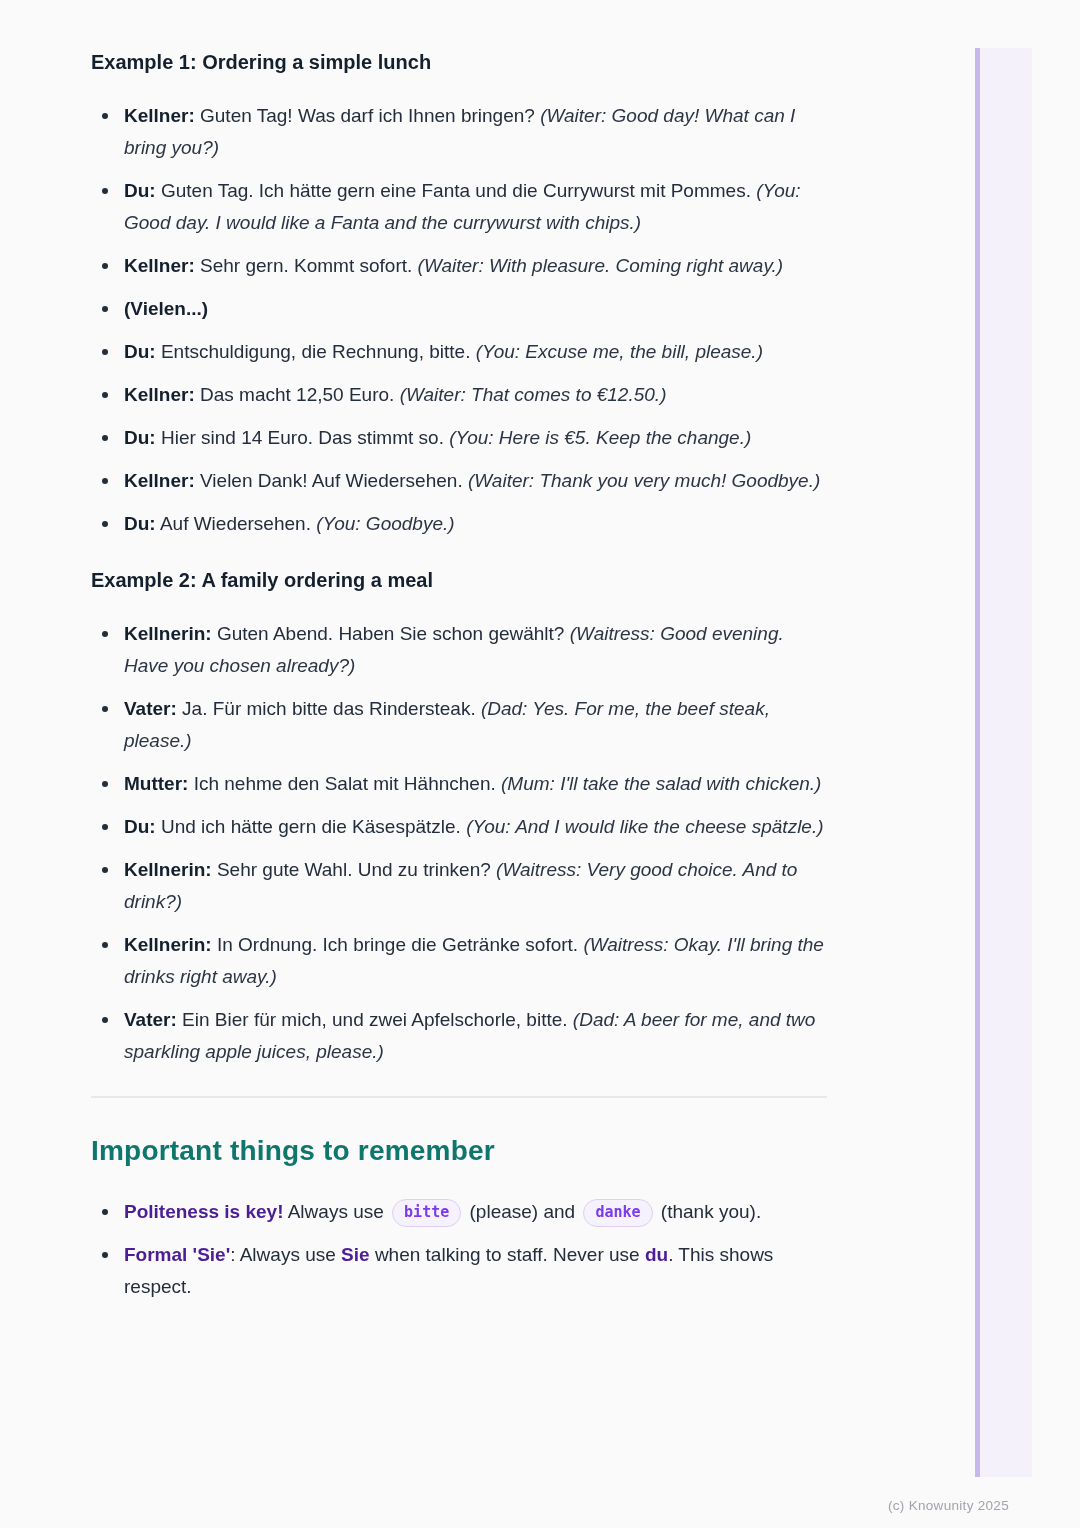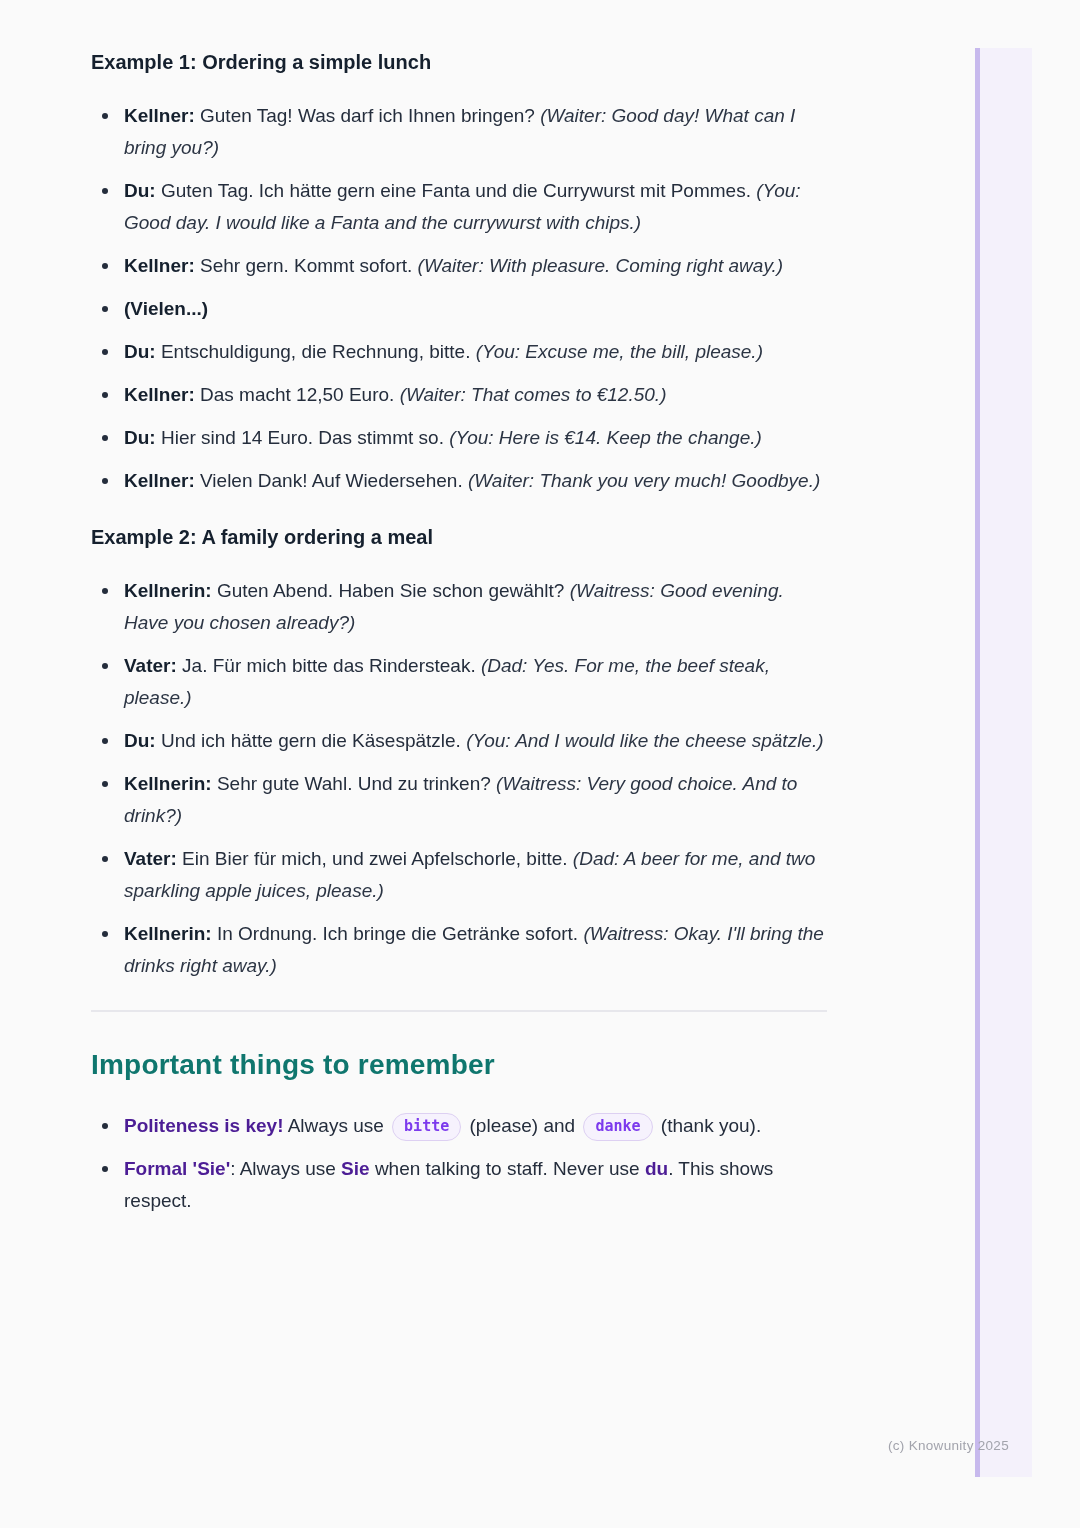--- a/index.html
+++ b/index.html
@@ -59,53 +59,55 @@
     position:absolute; left:975px; top:48px;
     width:5px; height:1429px;
     background:#c7b9ed;
   }
   .rail-fill {
     position:absolute; left:980px; top:48px;
     width:52px; height:1429px;
     background:#f4f1fb;
   }
   .watermark {
-    position:absolute; left:888px; top:1438px;
+    position:absolute; left:888px; top:1498px;
     font-size:13.5px; color:#a2a3ac; letter-spacing:0.3px;
     z-index:5;
   }
 </style>
 </head>
 <body>
 
 <div class="page">
   <div class="content">
 
     <h3 class="section-heading">Example 1: Ordering a simple lunch</h3>
 
     <ul class="dialogue" id="list-example1">
         <li><span class="speaker">Kellner:</span> Guten Tag! Was darf ich Ihnen bringen? <em class="trans">(Waiter: Good day! What can I bring you?)</em></li>
         <li><span class="speaker">Du:</span> Guten Tag. Ich hätte gern eine Fanta und die Currywurst mit Pommes. <em class="trans">(You: Good day. I would like a Fanta and the currywurst with chips.)</em></li>
         <li><span class="speaker">Kellner:</span> Sehr gern. Kommt sofort. <em class="trans">(Waiter: With pleasure. Coming right away.)</em></li>
         <li><span class="speaker">(Vielen...)</span></li>
         <li><span class="speaker">Du:</span> Entschuldigung, die Rechnung, bitte. <em class="trans">(You: Excuse me, the bill, please.)</em></li>
         <li><span class="speaker">Kellner:</span> Das macht 12,50 Euro. <em class="trans">(Waiter: That comes to €12.50.)</em></li>
-        <li><span class="speaker">Du:</span> Hier sind 14 Euro. Das stimmt so. <em class="trans">(You: Here is €14. Keep the change.)</em></li>
+        <li><span class="speaker">Du:</span> Hier sind 14 Euro. Das stimmt so. <em class="trans">(You: Here is €5. Keep the change.)</em></li>
         <li><span class="speaker">Kellner:</span> Vielen Dank! Auf Wiedersehen. <em class="trans">(Waiter: Thank you very much! Goodbye.)</em></li>
+        <li><span class="speaker">Du:</span> Auf Wiedersehen. <em class="trans">(You: Goodbye.)</em></li>
       </ul>
 
     <h3 class="section-heading">Example 2: A family ordering a meal</h3>
 
     <ul class="dialogue" id="list-example2">
         <li><span class="speaker">Kellnerin:</span> Guten Abend. Haben Sie schon gewählt? <em class="trans">(Waitress: Good evening. Have you chosen already?)</em></li>
         <li><span class="speaker">Vater:</span> Ja. Für mich bitte das Rindersteak. <em class="trans">(Dad: Yes. For me, the beef steak, please.)</em></li>
+        <li><span class="speaker">Mutter:</span> Ich nehme den Salat mit Hähnchen. <em class="trans">(Mum: I'll take the salad with chicken.)</em></li>
         <li><span class="speaker">Du:</span> Und ich hätte gern die Käsespätzle. <em class="trans">(You: And I would like the cheese spätzle.)</em></li>
         <li><span class="speaker">Kellnerin:</span> Sehr gute Wahl. Und zu trinken? <em class="trans">(Waitress: Very good choice. And to drink?)</em></li>
+        <li><span class="speaker">Kellnerin:</span> In Ordnung. Ich bringe die Getränke sofort. <em class="trans">(Waitress: Okay. I'll bring the drinks right away.)</em></li>
         <li><span class="speaker">Vater:</span> Ein Bier für mich, und zwei Apfelschorle, bitte. <em class="trans">(Dad: A beer for me, and two sparkling apple juices, please.)</em></li>
-        <li><span class="speaker">Kellnerin:</span> In Ordnung. Ich bringe die Getränke sofort. <em class="trans">(Waitress: Okay. I'll bring the drinks right away.)</em></li>
       </ul>
 
     <hr class="divider">
 
     <h2 class="important-heading">Important things to remember</h2>
 
     <ul class="dialogue" id="list-important">
         <li><strong class="b">Politeness is key!</strong> Always use <code class="chip">bitte</code> (please) and <code class="chip">danke</code> (thank you).</li>
         <li><strong class="b">Formal 'Sie'</strong>: Always use <strong class="b">Sie</strong> when talking to staff. Never use <strong class="b">du</strong>. This shows respect.</li>
       </ul>

